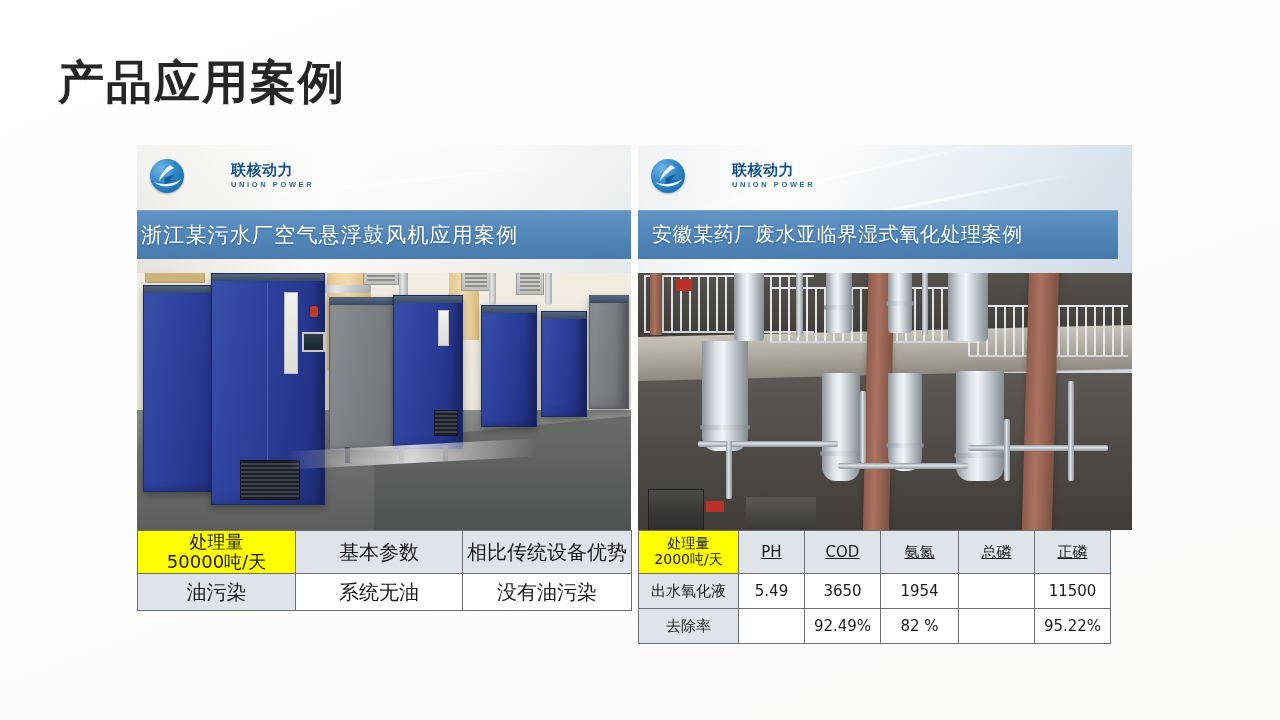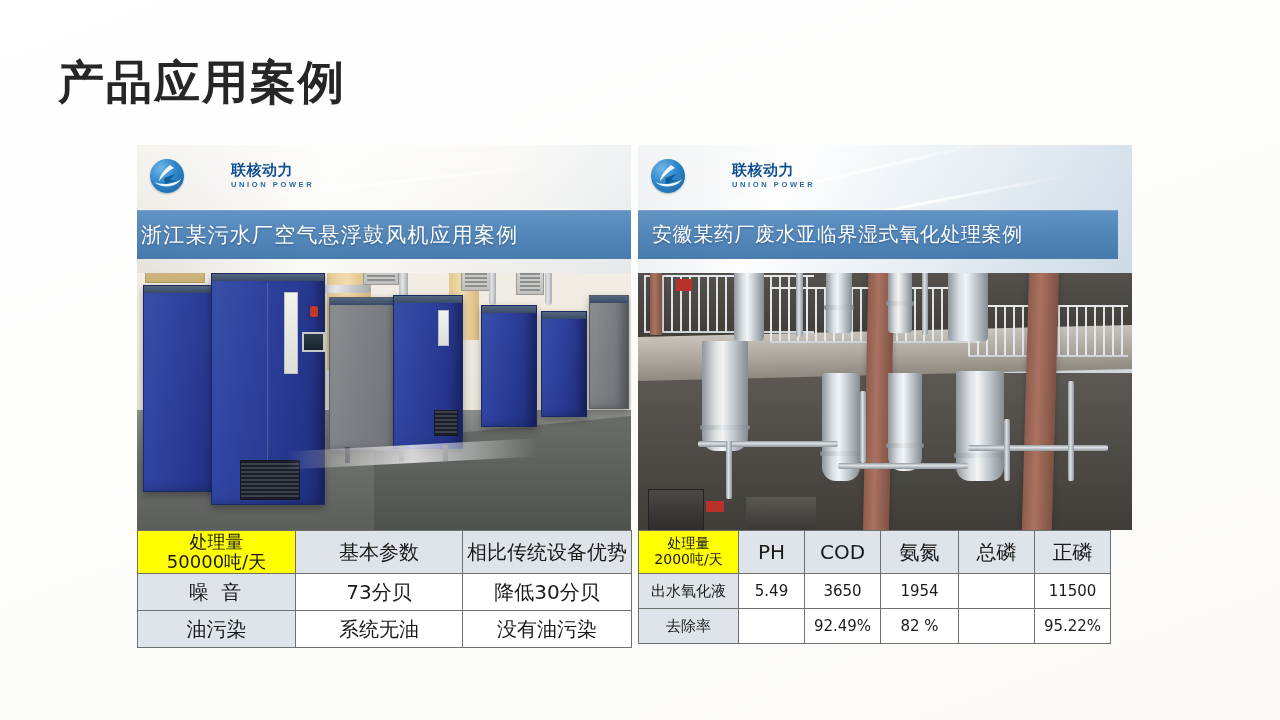--- a/index.html
+++ b/index.html
@@ -282,21 +282,21 @@
   #table-left td { height: 36px; font-size: 20px; }
   #table-left tr:first-child td { height: 42px; }
   #table-left .cell-yellow { font-size: 18px; }
   #table-left .cell-head { font-size: 20px; }
   #table-left .cell-red  { font-size: 20px; }
 
   
   #table-right td { height: 34px; font-size: 15px; }
   #table-right tr:first-child td { height: 42px; }
   #table-right .cell-yellow { font-size: 14px; }
-  #table-right .cell-head { font-size: 20px; }
+  #table-right .cell-head { font-size: 15px; text-decoration: underline; }
   #table-right .cell-rowlabel { font-size: 15px; }
   #table-right .cell-red { font-size: 15px; }
 
   .tight { letter-spacing: 3px; }
 </style>
 </head>
 <body>
 
 <div id="slide">
 
@@ -476,25 +476,20 @@
         <col style="width:169px">
       </colgroup>
     <tbody>
       <tr>
         <td class="cell-yellow">
           <div>处理量</div>
           <div>50000吨/天</div>
         </td>
         <td class="cell-head">基本参数</td>
         <td class="cell-head">相比传统设备优势</td>
-      </tr>
-      <tr>
-        <td class="cell-rowlabel tight">噪 音</td>
-        <td class="cell-white">73分贝</td>
-        <td class="cell-white cell-red">降低30分贝</td>
       </tr>
       <tr>
         <td class="cell-rowlabel">油污染</td>
         <td class="cell-white">系统无油</td>
         <td class="cell-white cell-red">没有油污染</td>
       </tr>
     </tbody>
   </table>
 
   <table class="case-table" id="table-right">

